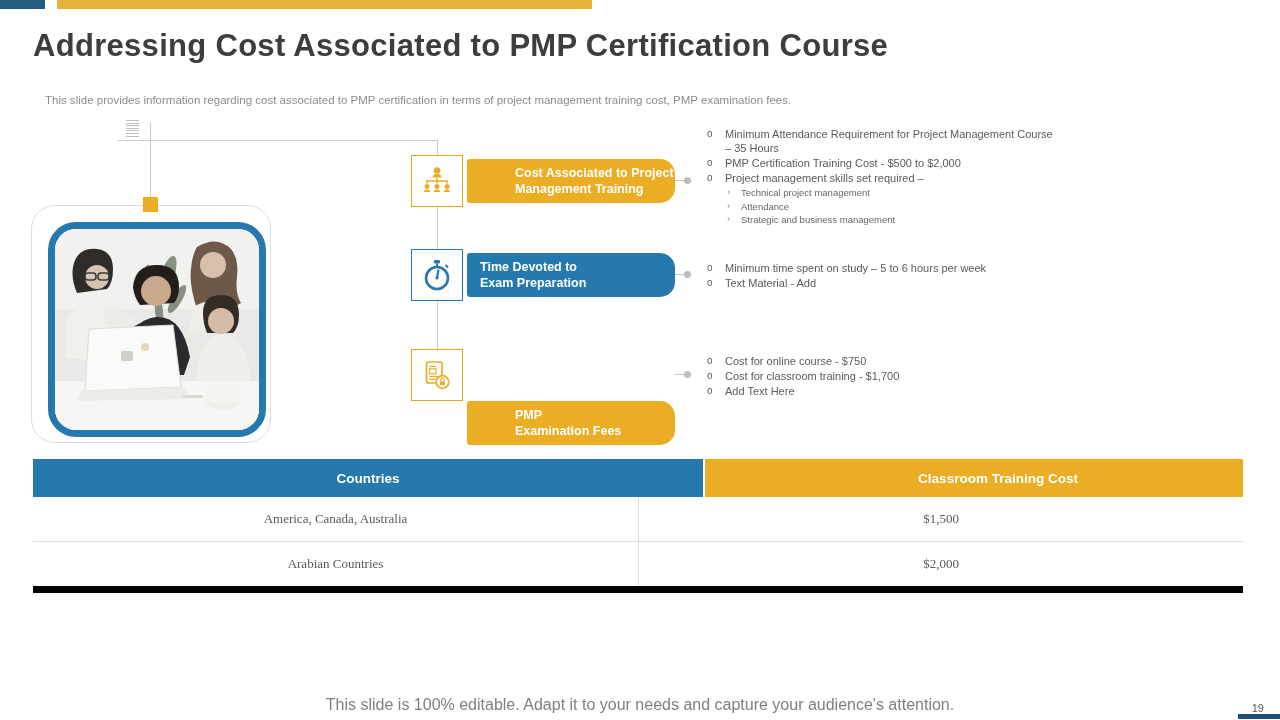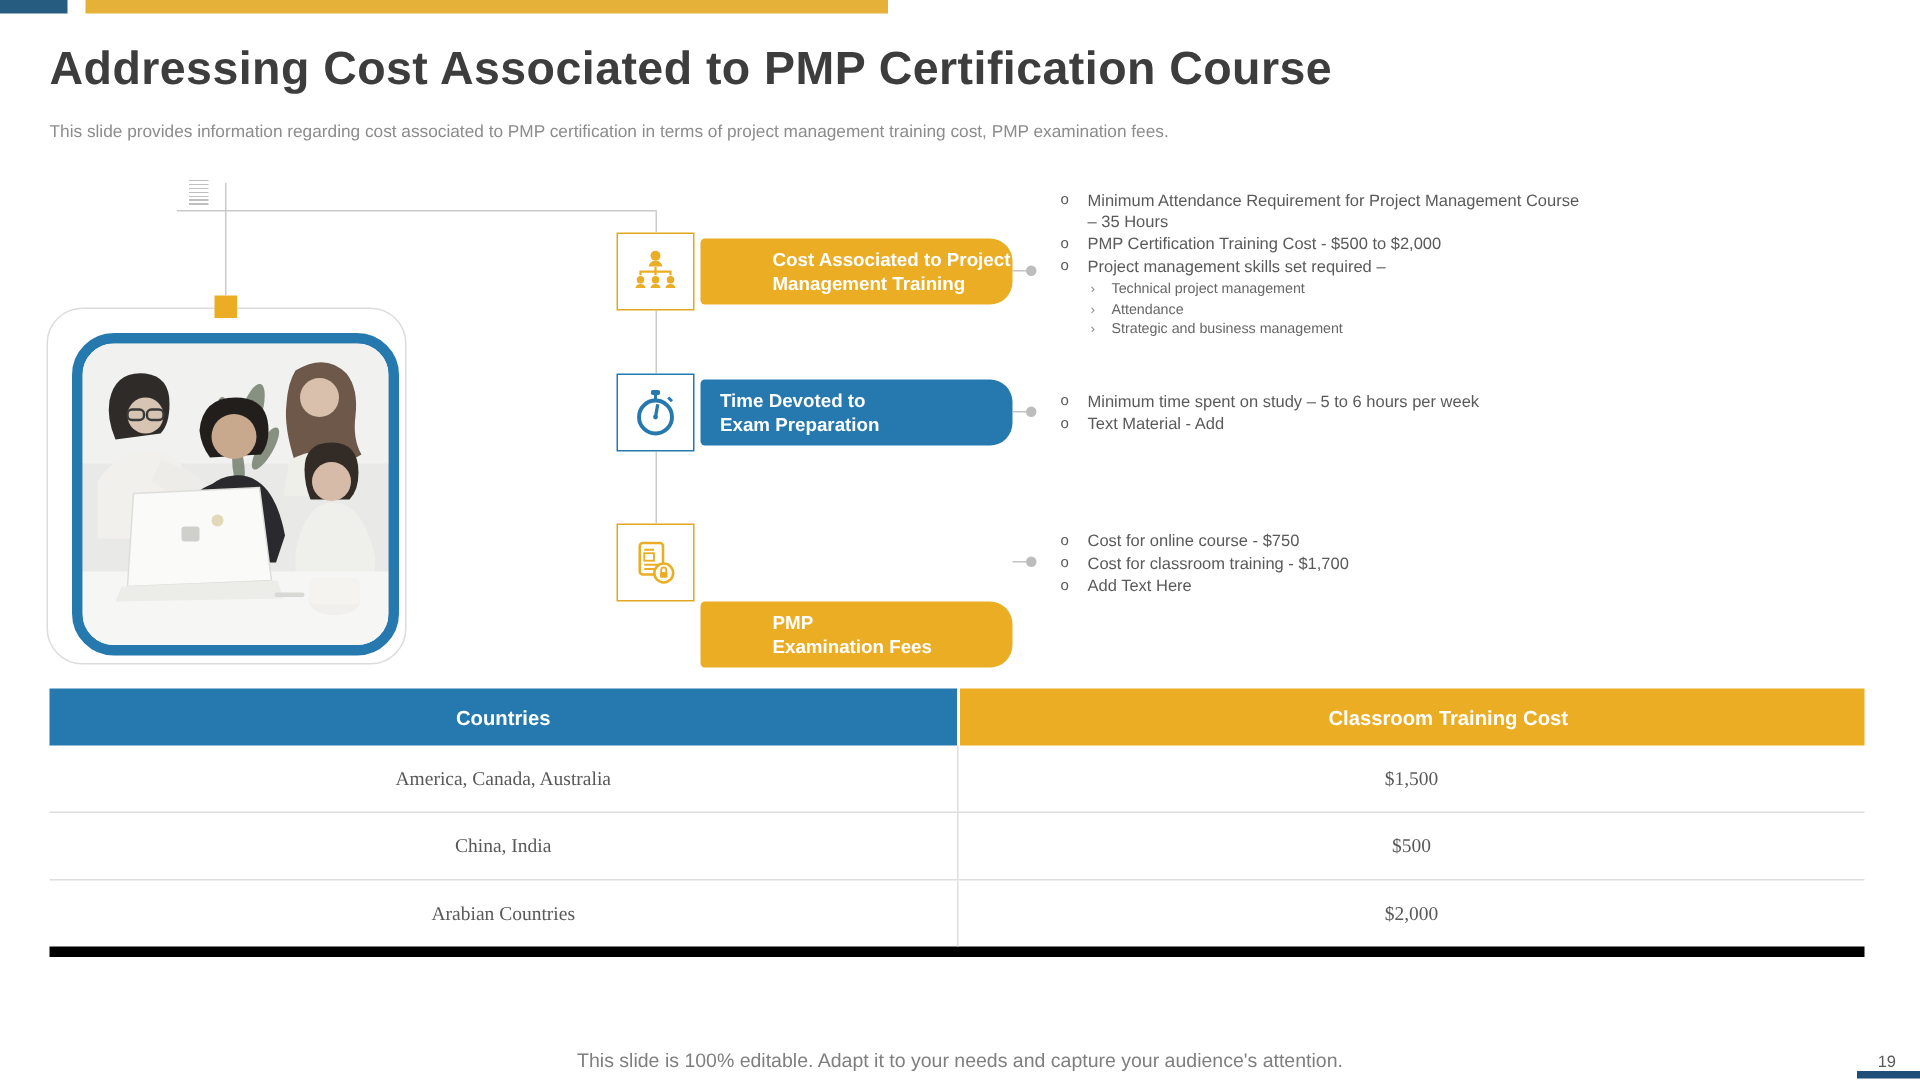--- a/index.html
+++ b/index.html
@@ -9,21 +9,21 @@
   }
   
   .bar-navy-top{position:absolute;left:0;top:0;width:45px;height:9px;background:#265C80;}
   .bar-gold-top{position:absolute;left:57px;top:0;width:535px;height:9px;background:#E6B139;}
   
   .title{
     position:absolute;left:33px;top:28px;margin:0;width:1100px;
     font-size:31px;font-weight:bold;color:#3D3D3D;letter-spacing:.3px;
   }
   .subtitle{
-    position:absolute;left:33px;top:82px;margin:0;width:900px;
+    position:absolute;left:33px;top:82px;margin:12px;width:900px;
     font-size:11.5px;color:#8C8C8C;
   }
   
   .lines-icon{
     position:absolute;left:126px;top:120px;width:13px;height:17px;
     background:repeating-linear-gradient(#BFBFBF 0 1px, transparent 1px 2.6px);
   }
   .hline{position:absolute;background:#CACACA;height:1px;}
   .vline{position:absolute;background:#CACACA;width:1px;}
   .h-main{left:118px;top:140px;width:320px;}
@@ -70,31 +70,31 @@
   .brow{display:flex;font-size:11px;line-height:14px;color:#5A5A5A;margin-bottom:1px;}
   .brow .mk{flex:0 0 18px;font-size:10px;}
   .brow .tx{flex:1;}
   .srow{display:flex;font-size:9.5px;line-height:13.5px;color:#666;margin-left:20px;}
   .srow .mk{flex:0 0 14px;font-size:9px;color:#8a8a8a;}
   
   .cost-table{position:absolute;left:33px;top:459px;width:1210px;}
   .thead{display:flex;height:38px;}
   .th{display:flex;align-items:center;justify-content:center;
       color:#fff;font-size:13.5px;font-weight:bold;box-sizing:border-box;}
-  .th-left{width:605px;margin-right:2px;}
+  .th-left{width:670px;margin-right:2px;}
   .th-right{flex:1;}
   .trow{display:flex;height:44px;border-bottom:1px solid #DEDEDE;}
   .trow:last-child{border-bottom:7px solid #000000;justify-content:flex-end;}
   .td{display:flex;align-items:center;justify-content:center;
       font-size:13px;color:#595959;box-sizing:border-box;font-family:Liberation Serif, serif;}
   .td-left{width:606px;border-right:1px solid #DEDEDE;}
   .td-right{flex:1;}
   
   .footer-note{position:absolute;left:0;right:0;bottom:6px;text-align:center;
-      font-size:13px;color:#7F7F7F;}
+      font-size:16px;color:#7F7F7F;}
   .page-num{position:absolute;right:16px;bottom:6px;font-size:11px;color:#595959;}
   .bar-navy-bottom{position:absolute;right:0;bottom:1px;width:42px;height:5px;background:#1F4E79;}
 </style>
 </head>
 <body>
 
 <div class="slide">
 
   <div class="bar-navy-top"></div>
   <div class="bar-gold-top"></div>
@@ -275,24 +275,20 @@
   <div class="cost-table">
     <div class="thead">
       <div class="th th-left blue-bg">Countries</div>
       <div class="th th-right gold-bg">Classroom Training Cost</div>
     </div>
     <div class="trow">
       <div class="td td-left">America, Canada, Australia</div>
       <div class="td td-right">$1,500</div>
     </div>
     <div class="trow">
-      <div class="td td-left">China, India</div>
-      <div class="td td-right">$500</div>
-    </div>
-    <div class="trow">
       <div class="td td-left">Arabian Countries</div>
       <div class="td td-right">$2,000</div>
     </div>
   </div>
 
   <div class="footer-note">This slide is 100% editable. Adapt it to your needs and capture your audience's attention.</div>
   <div class="page-num">19</div>
   <div class="bar-navy-bottom"></div>
 
 </div>

